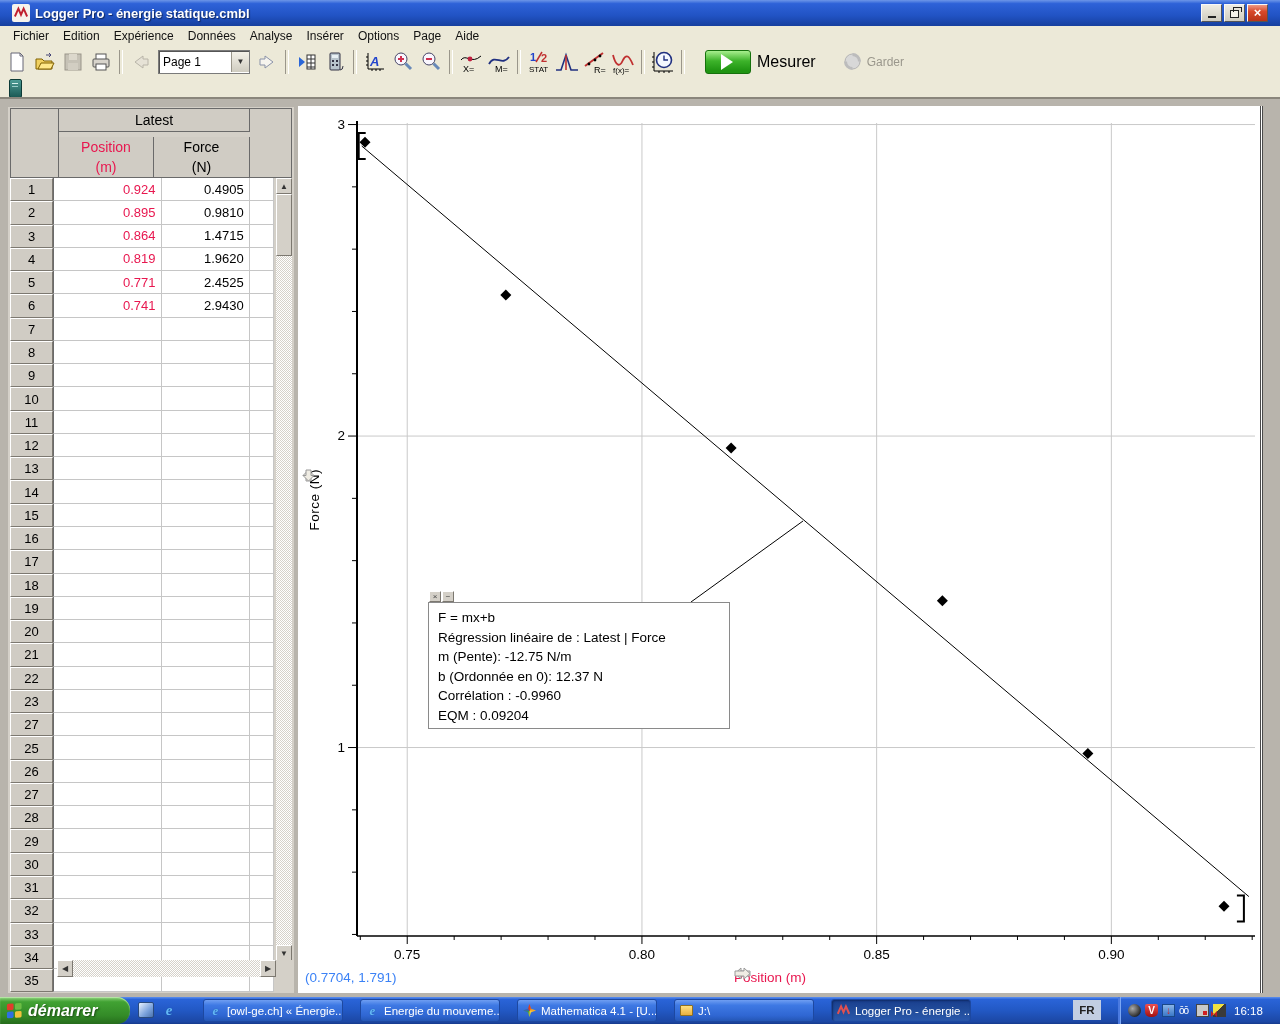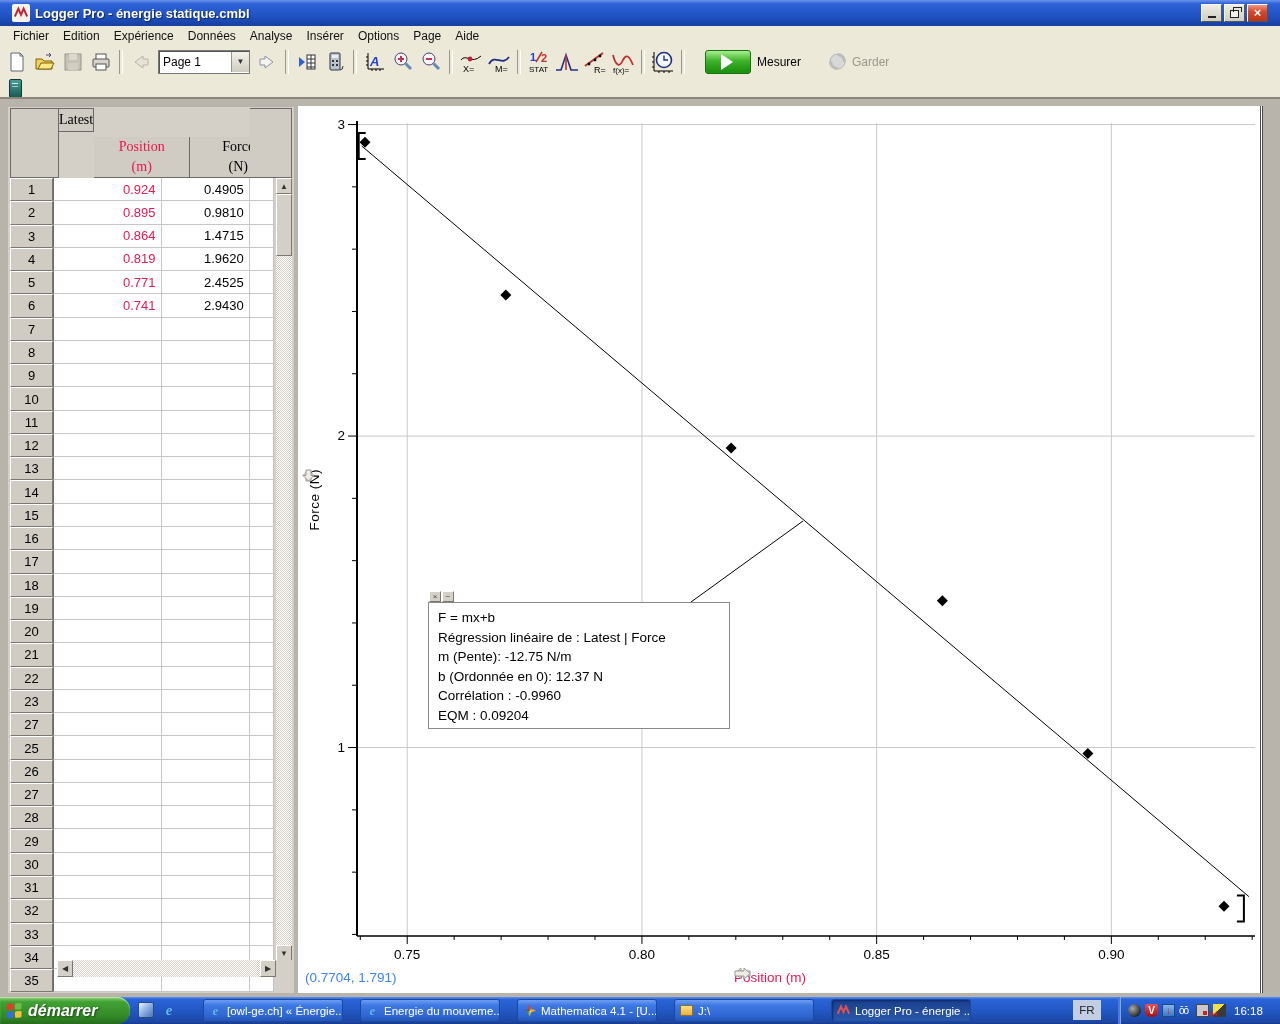--- a/index.html
+++ b/index.html
@@ -26,38 +26,38 @@
     display:flex;align-items:center;padding-left:6px;font-size:12px;color:#111;}
   .menu-item{padding:2px 7px;}
 
   
   .toolbar{position:absolute;left:0;top:45px;right:0;height:33px;background:#ece9d8;display:flex;align-items:center;padding-left:3px;}
   .tbtn{width:28px;height:28px;display:flex;align-items:center;justify-content:center;background:transparent;border:none;padding:0;}
   .tsep{width:2px;height:24px;border-left:1px solid #9a968a;border-right:1px solid #fff;margin:0 4px;}
   .combo{width:90px;height:22px;background:#fff;border:1px solid #7a7a7a;box-shadow:inset 1px 1px 0 #555;display:flex;align-items:center;margin:0 3px;gap:6px;}
   .combo-text{flex:1;font-size:12px;padding-left:4px;color:#000;}
   .combo-btn{width:17px;height:20px;background:linear-gradient(180deg,#f4f1e8,#cfccc0);border-left:1px solid #9a968a;display:flex;align-items:center;justify-content:center;font-size:8px;color:#333;}
-  .measure{display:flex;align-items:center;gap:6px;background:transparent;border:none;margin-left:16px;font-size:12px;color:#000;padding:0;}
+  .measure{display:flex;align-items:center;gap:6px;background:transparent;border:none;margin-left:16px;font-size:16px;color:#000;padding:0;}
   .play-pill{width:44px;height:22px;background:linear-gradient(180deg,#a8ef8e,#3db32a 45%,#1f9412 90%);border:1px solid #15710c;border-radius:3px;position:relative;display:inline-block;}
   .play-pill::after{content:"";position:absolute;left:15px;top:3px;border-left:12px solid #fff;border-top:8px solid transparent;border-bottom:8px solid transparent;}
   .keep{display:flex;align-items:center;gap:6px;background:transparent;border:none;margin-left:28px;font-size:12px;color:#9a978c;padding:0;}
 
   
   .devicebar{position:absolute;left:0;top:78px;right:0;height:19px;background:#ece9d8;}
   .device-icon{position:absolute;left:9px;top:1px;width:11px;height:17px;background:linear-gradient(180deg,#4d9b95,#1c5a55);border:1px solid #0c3a36;border-radius:2px;}
   .device-icon::after{content:"";position:absolute;left:2px;top:3px;width:6px;height:1px;background:#d8f0ee;box-shadow:0 3px 0 #9accc8;}
 
   
   .content{position:absolute;left:0;top:97px;right:0;bottom:27px;background:#b8b4ac;border-top:2px solid #8a867c;}
 
   
   .table-panel{position:absolute;left:8px;top:8px;width:286px;height:886px;background:#d4d0c8;font-size:13px;}
   .t-header{position:absolute;left:2px;top:1px;right:2px;height:70px;display:flex;}
   .th-corner{width:47px;background:#d0ccc4;border:1px solid #6a6a6a;}
-  .th-main{width:191px;display:flex;flex-direction:row;font-family:Liberation Serif, serif;}
+  .th-main{width:191px;display:flex;flex-direction:column;}
   .th-latest{height:22px;background:#d0ccc4;border:1px solid #6a6a6a;border-left:none;display:flex;align-items:center;justify-content:center;font-size:14px;}
   .th-cols{flex:1;display:flex;align-items:flex-end;}
   .th-col{background:#d0ccc4;border-right:1px solid #6a6a6a;border-bottom:1px solid #6a6a6a;display:flex;flex-direction:column;align-items:center;justify-content:center;line-height:20px;font-size:14px;}
   .th-col.pos{width:95px;border-left:none;color:#e8174f;}
   .th-col.force{width:96px;color:#000;}
   .th-fill{flex:1;background:#d0ccc4;border:1px solid #6a6a6a;border-left:none;}
   .t-body{position:absolute;left:2px;top:71px;width:264px;}
   .t-row{display:flex;height:23.28px;box-sizing:border-box;}
   .t-num{width:47px;box-sizing:border-box;background:#d0ccc4;border:1px solid #7c7870;border-top-color:#fff;border-left-color:#fff;display:flex;align-items:center;justify-content:center;color:#000;}
   .t-cell{box-sizing:border-box;background:#fff;border-right:1px solid #c6c6c6;border-bottom:1px solid #c6c6c6;display:flex;align-items:center;justify-content:flex-end;padding-right:5px;}
@@ -105,21 +105,21 @@
   .ql-desktop{background:linear-gradient(135deg,#e8f2ff,#7aa2dc 60%,#4a72ac);border-radius:2px;border:1px solid #2a4a7c;box-sizing:border-box;}
   .ie-e{font-family:"Liberation Serif",serif;font-style:italic;font-weight:bold;color:#63b6f7;font-size:15px;line-height:14px;text-shadow:0 0 1px #1a5a9a;}
   .tasks{position:absolute;left:203px;top:2px;display:flex;gap:17px;}
   .task-btn{width:140px;height:23px;box-sizing:border-box;border:1px solid #1d48a0;border-radius:3px;
     background:linear-gradient(180deg,#6f9ef2 0%,#3e79e4 25%,#2f66d2 75%,#2456b4 100%);
     color:#fff;font-size:11.5px;display:flex;align-items:center;gap:5px;padding:0 5px;white-space:nowrap;overflow:hidden;}
   .task-btn.active{background:linear-gradient(180deg,#1a3f8e,#234f9e 60%,#2a58ac);box-shadow:inset 1px 1px 2px #102a66;}
   .task-ico{width:13px;height:13px;flex:0 0 13px;display:flex;align-items:center;justify-content:center;}
   .task-ico.mma{background:conic-gradient(#e04020,#f0a020,#ffd040,#40a040,#3060c0,#e04020);clip-path:polygon(50% 0,63% 37%,100% 50%,63% 63%,50% 100%,37% 63%,0 50%,37% 37%);}
   .task-ico.fold{background:linear-gradient(180deg,#ffe080,#e8b040);border:1px solid #907020;border-radius:1px;box-sizing:border-box;height:11px;}
-  .lang-ind{position:absolute;left:1073px;top:3px;width:28px;height:20px;background:#c2cee2;color:#222;font-size:11.5px;display:flex;align-items:center;justify-content:center;}
+  .lang-ind{position:absolute;left:1073px;top:3px;width:28px;height:20px;background:#c2cee2;color:#222;font-size:11.5px;display:flex;align-items:center;justify-content:center;font-weight:bold;}
   .tray{position:absolute;left:1118px;top:0;right:0;height:27px;border-left:2px solid #4a7ae0;box-shadow:inset 1px 0 0 #7aa6f4;display:flex;align-items:center;padding-left:8px;}
   .tray-ico{width:13px;height:13px;margin-right:4px;position:relative;display:inline-block;}
   .volume-icon{border-radius:50%;background:radial-gradient(circle at 35% 35%,#aaa,#222 75%);}
   .antivirus-icon{background:linear-gradient(180deg,#f05050,#a01010);border-radius:2px 2px 5px 5px;}
   .antivirus-icon::after{content:"V";position:absolute;inset:0;color:#fff;font-weight:bold;font-size:10px;text-align:center;line-height:13px;}
   .update-icon{background:linear-gradient(180deg,#8ab4e8,#3a78c8);border:1px solid #1a4888;box-sizing:border-box;}
   .update-icon::after{content:"↓";position:absolute;inset:0;color:#d82020;font-weight:bold;font-size:10px;text-align:center;line-height:12px;}
   .tuner-icon::after{content:"ōō";position:absolute;inset:0;color:#fff;font-size:10px;line-height:13px;letter-spacing:-1px;}
   .network-icon{background:#c8c8c8;border:1px solid #444;box-sizing:border-box;}
   .network-icon::after{content:"";position:absolute;right:1px;bottom:1px;width:4px;height:4px;background:#d02020;}

